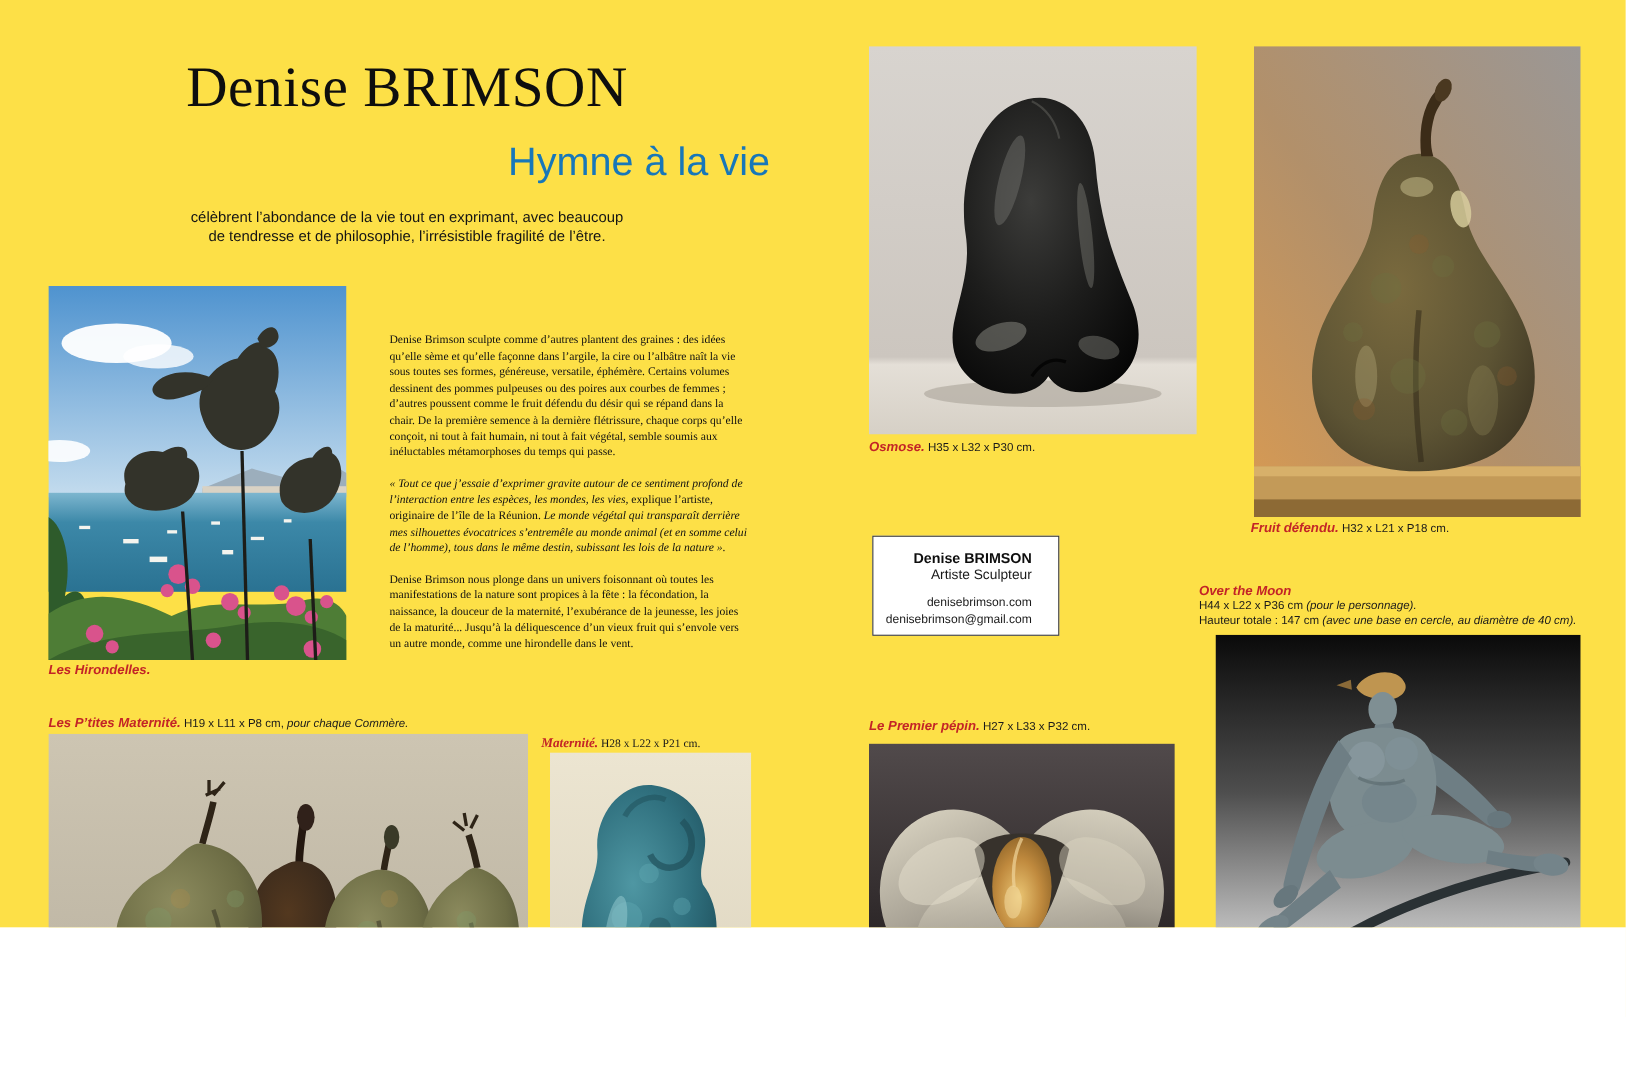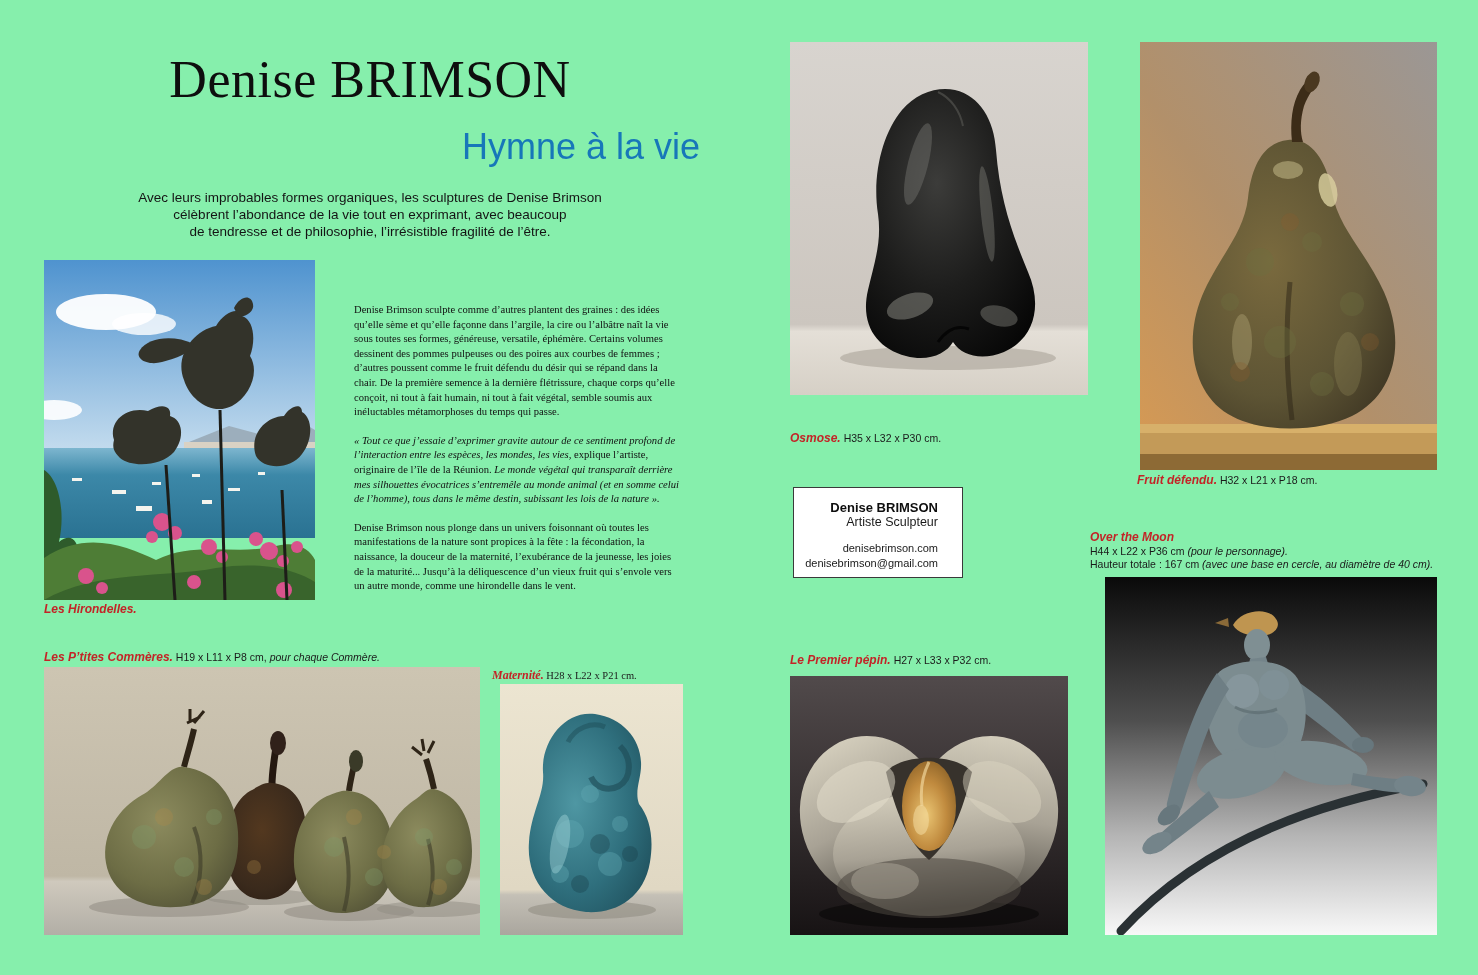--- a/index.html
+++ b/index.html
@@ -1,18 +1,18 @@
 <!DOCTYPE html>
 <html><head>
 <meta charset="utf-8">
 <style>
   * { margin:0; padding:0; box-sizing:border-box; }
   html,body { background:#ffffff; }
   body { width:1478px; height:975px; position:relative; font-family:"Liberation Sans",sans-serif; color:#1a1a1a; }
-  .page { position:absolute; inset:0; width:1478px; height:975px; background:#86efac; overflow:hidden; }
+  .page { position:absolute; inset:0; width:1478px; height:843px; background:#fde047; overflow:hidden; }
   .abs { position:absolute; }
 
   .title {
     font-family:"Liberation Serif",serif;
     font-size:52px; font-weight:400; color:#0e0e0e;
     text-align:center; letter-spacing:0.5px;
   }
   .subtitle {
     font-size:36px; font-weight:400; color:#1777b9; text-align:right;
   }
@@ -41,21 +41,20 @@
   svg { display:block; }
 </style>
 </head>
 <body>
 
 <div class="page">
 
   <div class="abs title" style="left:40px; top:50px; width:660px;">Denise BRIMSON</div>
   <div class="abs subtitle" style="left:40px; top:126px; width:660px;">Hymne à la vie</div>
   <div class="abs intro" style="left:40px; top:190px; width:660px;">
-    <div>Avec leurs improbables formes organiques, les sculptures de Denise Brimson</div>
     <div>célèbrent l’abondance de la vie tout en exprimant, avec beaucoup</div>
     <div>de tendresse et de philosophie, l’irrésistible fragilité de l’être.</div>
   </div>
 
   <div class="abs" style="left:44px; top:260px;">
     <svg width="271" height="340" viewBox="0 0 271 340">
       <defs>
         <linearGradient id="hsky" x1="0" y1="0" x2="0" y2="1">
           <stop offset="0" stop-color="#4f93cf"></stop>
             <stop offset="1" stop-color="#c4dcee"></stop>
@@ -119,21 +118,21 @@
     <span class="cap-name">Les Hirondelles.</span>
   </div>
 
   <div class="abs article" style="left:340px; top:289px; width:356px;">
     <p>Denise Brimson sculpte comme d’autres plantent des graines : des idées qu’elle sème et qu’elle façonne dans l’argile, la cire ou l’albâtre naît la vie sous toutes ses formes, généreuse, versatile, éphémère. Certains volumes dessinent des pommes pulpeuses ou des poires aux courbes de femmes ; d’autres poussent comme le fruit défendu du désir qui se répand dans la chair. De la première semence à la dernière flétrissure, chaque corps qu’elle conçoit, ni tout à fait humain, ni tout à fait végétal, semble soumis aux inéluctables métamorphoses du temps qui passe.</p>
     <p><span class="it">« Tout ce que j’essaie d’exprimer gravite autour de ce sentiment profond de l’interaction entre les espèces, les mondes, les vies, </span><span>explique l’artiste, originaire de l’île de la Réunion. </span><span class="it">Le monde végétal qui transparaît derrière mes silhouettes évocatrices s’entremêle au monde animal (et en somme celui de l’homme), tous dans le même destin, subissant les lois de la nature ».</span></p>
     <p class="gap">Denise Brimson nous plonge dans un univers foisonnant où toutes les manifestations de la nature sont propices à la fête : la fécondation, la naissance, la douceur de la maternité, l’exubérance de la jeunesse, les joies de la maturité... Jusqu’à la déliquescence d’un vieux fruit qui s’envole vers un autre monde, comme une hirondelle dans le vent.</p>
   </div>
 
   <div class="abs caption" style="left:44px; top:650px;">
-    <span class="cap-name">Les P’tites Commères.</span>
+    <span class="cap-name">Les P’tites Maternité.</span>
     <span>H19 x L11 x P8 cm,</span>
     <span class="it">pour chaque Commère.</span>
   </div>
   <div class="abs" style="left:44px; top:667px;">
     <svg width="436" height="268" viewBox="0 0 436 268">
       <defs>
         <linearGradient id="pcbg" x1="0" y1="0" x2="0" y2="1">
           <stop offset="0" stop-color="#cdc5b2"></stop>
             <stop offset="0.78" stop-color="#bfb7a5"></stop>
           <stop offset="0.8" stop-color="#cfc9bd"></stop>
@@ -254,21 +253,21 @@
       <ellipse cx="158" cy="316" rx="108" ry="12" fill="#b6b0a6" opacity="0.8"></ellipse>
       <path d="M165,48 C190,54 204,78 206,108 C210,160 224,196 238,230 C252,262 246,296 214,310 C192,319 172,314 163,300 C156,312 138,320 116,314 C86,306 70,282 78,248 C84,222 92,200 88,172 C82,134 92,92 112,68 C126,51 148,44 165,48 Z" fill="url(#osbody)"></path>
       <path d="M148,50 C161,56 170,69 173,84" stroke="#4c4c48" stroke-width="2" fill="none" opacity="0.8"></path>
       <ellipse cx="128" cy="122" rx="10" ry="42" fill="#6e6e6a" opacity="0.5" transform="rotate(14 128 122)"></ellipse>
       <ellipse cx="197" cy="172" rx="6" ry="48" fill="#7b7b73" opacity="0.45" transform="rotate(-6 197 172)"></ellipse>
       <ellipse cx="120" cy="264" rx="24" ry="12" fill="#8e8e86" opacity="0.5" transform="rotate(-18 120 264)"></ellipse>
       <ellipse cx="209" cy="274" rx="19" ry="10" fill="#81817a" opacity="0.45" transform="rotate(14 209 274)"></ellipse>
       <path d="M148,300 C157,287 168,283 179,287" stroke="#000000" stroke-width="3" fill="none" opacity="0.7"></path>
     </svg>
   </div>
-  <div class="abs caption" style="left:790px; top:399px;margin-top:32px;">
+  <div class="abs caption" style="left:790px; top:399px;">
     <span class="cap-name">Osmose.</span>
     <span>H35 x L32 x P30 cm.</span>
   </div>
 
   <div class="abs card" style="left:793px; top:487px; width:170px; height:91px;">
     <div class="card-name">Denise BRIMSON</div>
     <div class="card-role">Artiste Sculpteur</div>
     <div class="card-site">denisebrimson.com</div>
     <div class="card-mail">denisebrimson@gmail.com</div>
   </div>
@@ -354,21 +353,21 @@
     </svg>
   </div>
   <div class="abs caption right" style="left:1137px; top:473px; width:300px;">
     <span class="cap-name">Fruit défendu.</span>
     <span>H32 x L21 x P18 cm.</span>
   </div>
 
   <div class="abs right" style="left:1090px; top:531px; width:347px; line-height:13.5px;">
     <div class="cap-name">Over the Moon</div>
     <div class="caption"><span>H44 x L22 x P36 cm</span> <span class="it">(pour le personnage).</span></div>
-    <div class="caption"><span>Hauteur totale : 167 cm</span> <span class="it">(avec une base en cercle, au diamètre de 40 cm).</span></div>
+    <div class="caption"><span>Hauteur totale : 147 cm</span> <span class="it">(avec une base en cercle, au diamètre de 40 cm).</span></div>
   </div>
   <div class="abs" style="left:1105px; top:577px;">
     <svg width="332" height="358" viewBox="0 0 332 358">
       <defs>
         <linearGradient id="mbg" x1="0" y1="0" x2="0" y2="1">
           <stop offset="0" stop-color="#0a0a0a"></stop>
             <stop offset="0.4" stop-color="#4e4e4e"></stop>
           <stop offset="0.72" stop-color="#b4b4b4"></stop>
             <stop offset="1" stop-color="#f8f8f8"></stop>
         </linearGradient>

